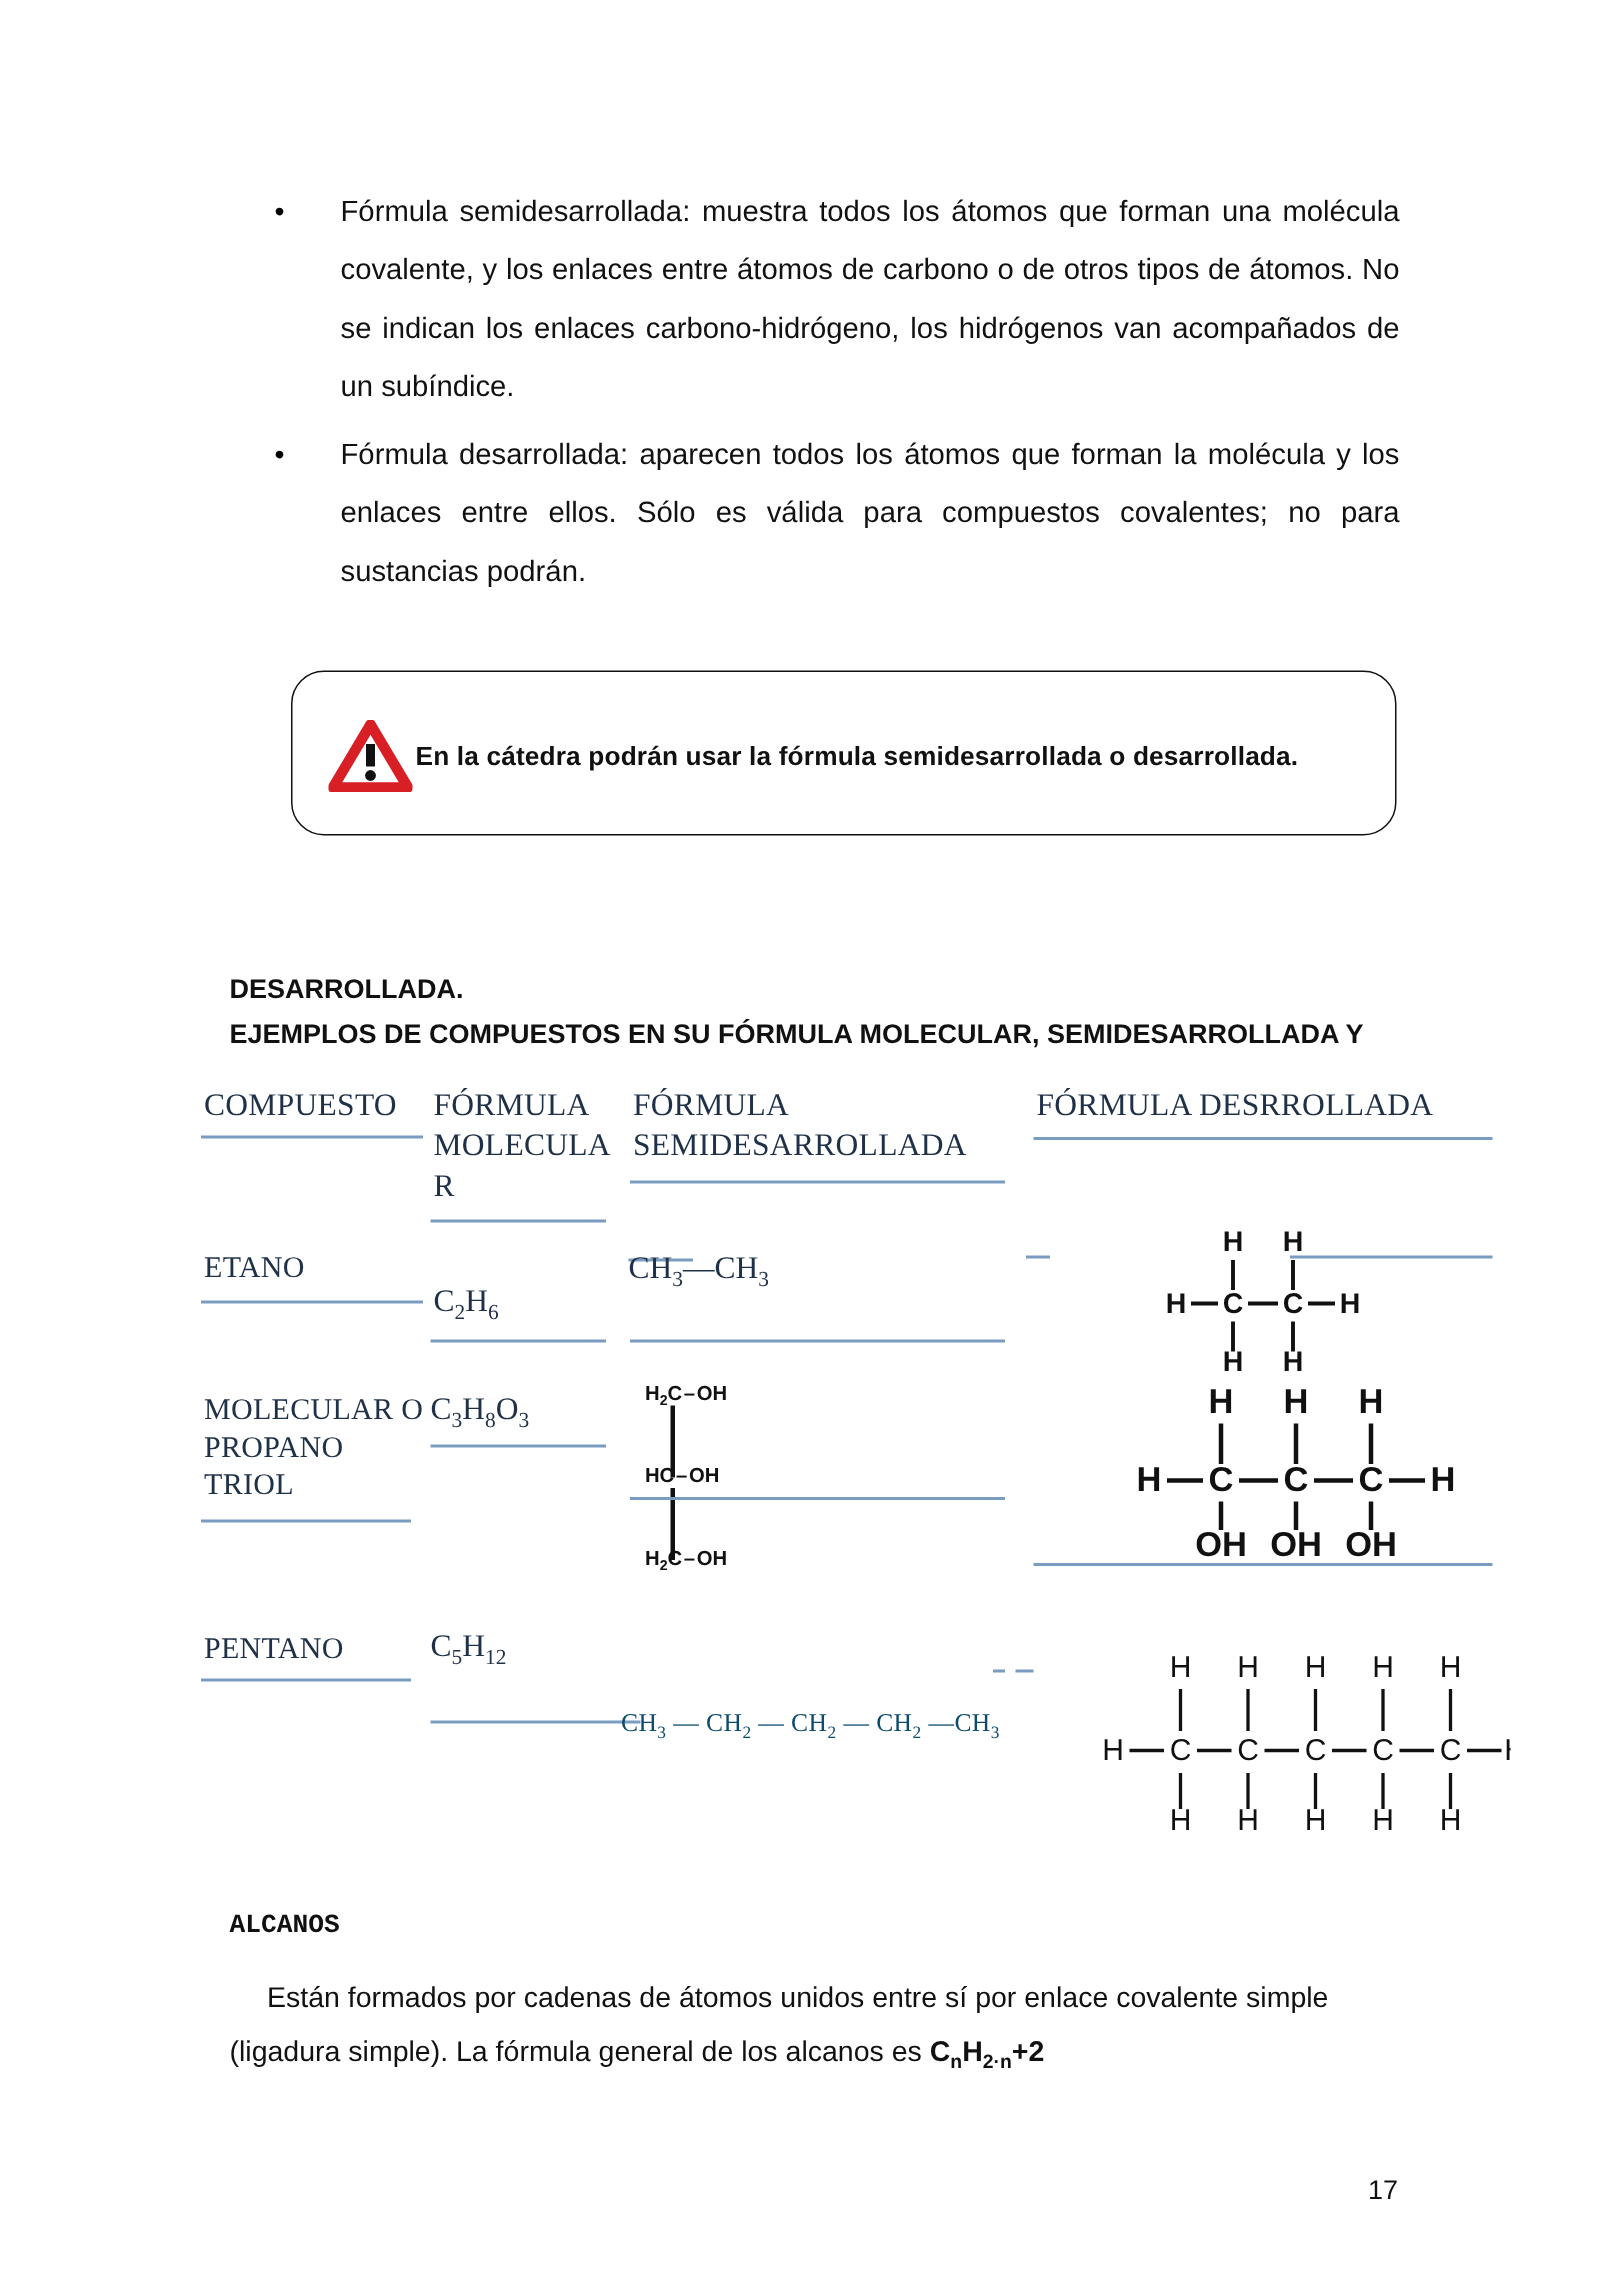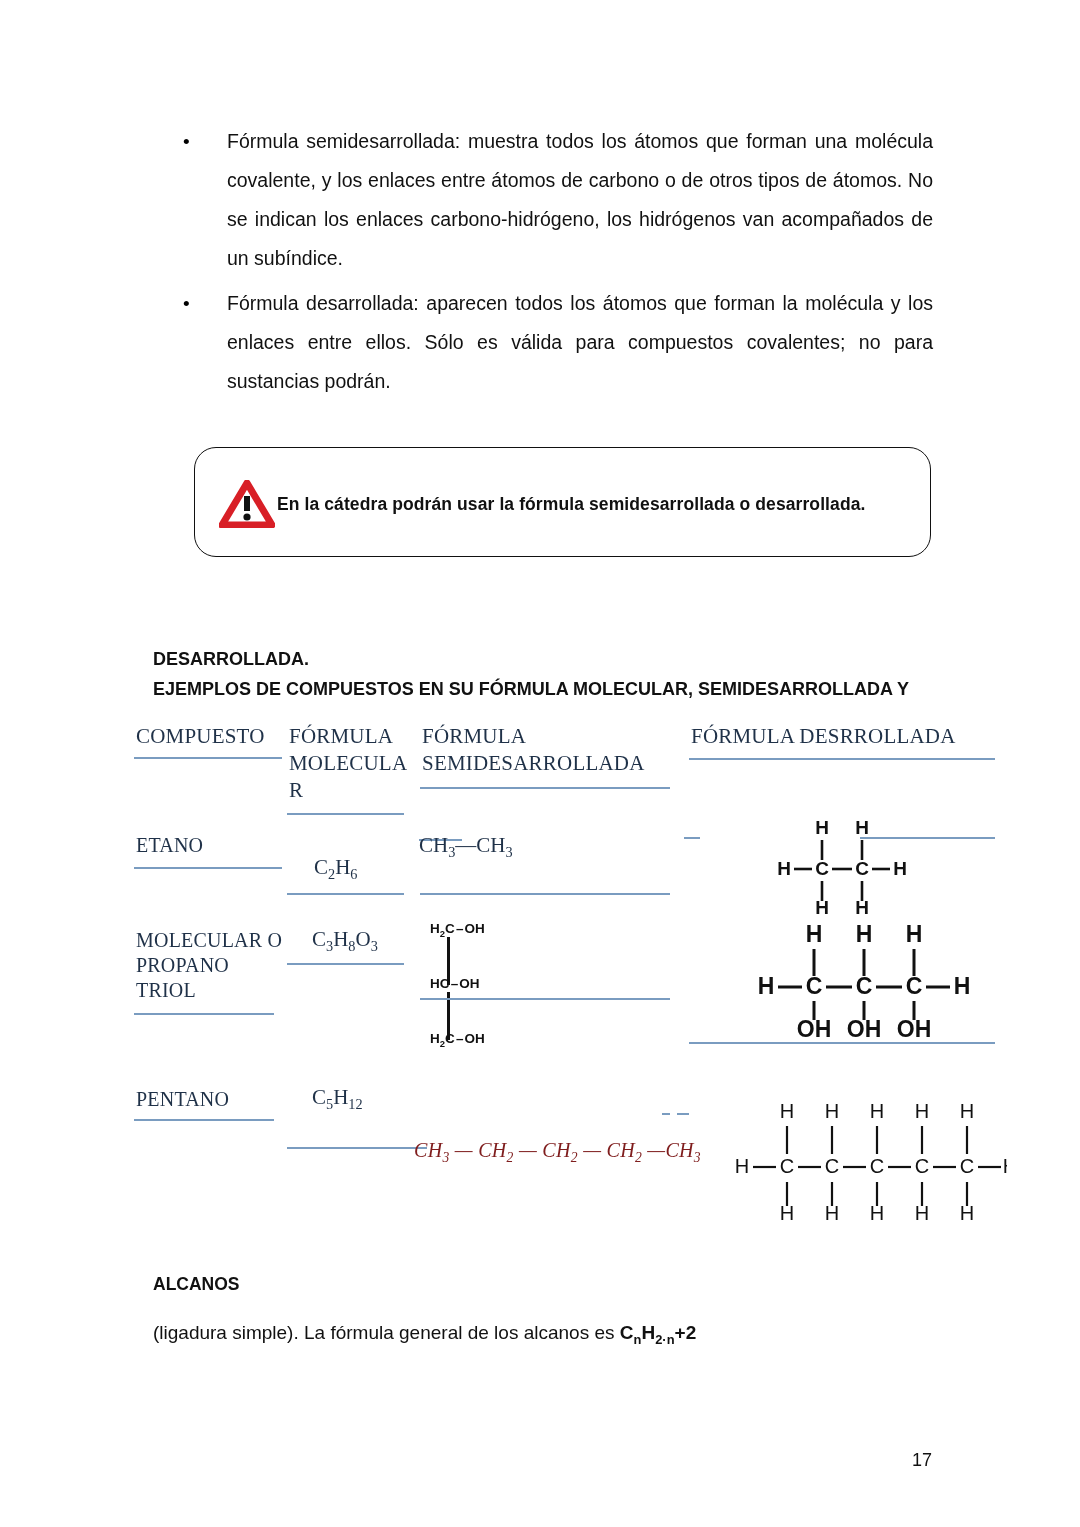--- a/index.html
+++ b/index.html
@@ -78,64 +78,63 @@
     font-family:"Liberation Serif", serif;
     color:#1f3148;
   }
   .hd{
     font-size:21px;line-height:26px;letter-spacing:.2px;
   }
   .nm{
     font-size:20px;line-height:25px;letter-spacing:.2px;
   }
   .mf{
-    font-size:21px;line-height:25px;margin-left:25px;
+    font-size:21px;line-height:25px;
   }
   .mf sub{font-size:.68em;}
   .semi-eth{
     font-size:21px;
   }
   .semi-eth sub{font-size:.68em;}
   .uline{
     position:absolute;height:0;
     border-top:2.2px solid #7a9cc0;
   }
 
   
   .struct{position:absolute;}
 
   
   .pent-semi{
     position:absolute;
     font-family:"Liberation Serif", serif;
-    font-size:20px;
-    color:#7f1d1d;
+    font-size:17px;
+    color:#0c4a6e;
     white-space:nowrap;
     letter-spacing:.3px;
-    font-style:italic;
   }
   .pent-semi sub{font-size:.68em;}
 
   
   .gly-semi{position:absolute;}
   .gly-lbl{
     position:absolute;
     font-family:"Liberation Sans", sans-serif;
     font-size:13.5px;font-weight:bold;color:#111;
     white-space:nowrap;
   }
   .gly-lbl sub{font-size:.7em;}
   .gly-bond{
     position:absolute;width:3px;background:#111;
   }
 
   
   .alc-head{
     position:absolute;left:153px;top:1274px;
-    font-size:17.5px;font-weight:bold;color:#111;
+    font-size:17.5px;font-weight:bold;color:#111;font-family:Liberation Mono, monospace;
   }
   .alc-body{
     position:absolute;left:153px;top:1315px;width:790px;
     font-size:19px;line-height:36px;color:#111;
   }
   .alc-body b{font-weight:bold;}
   .alc-body sub{font-size:.68em;}
   .indent{display:inline-block;width:25px;}
 
   
@@ -339,18 +338,19 @@
         </g>
       </svg>
     </div>
     <div class="uline" style="left:530px;top:398px;width:8px;"></div>
     <div class="uline" style="left:545px;top:398px;width:12px;"></div>
 
   </div>
 
   <div class="alc-head">ALCANOS</div>
   <div class="alc-body">
+    <div><span class="indent"></span><span>Están formados por cadenas de átomos unidos entre sí por enlace covalente simple</span></div>
     <div><span>(ligadura simple). La fórmula general de los alcanos es </span><b>C<sub>n</sub>H<sub>2·n</sub>+2</b></div>
   </div>
 
   <div class="pageno">17</div>
 
 </div>
 
 </body></html>

